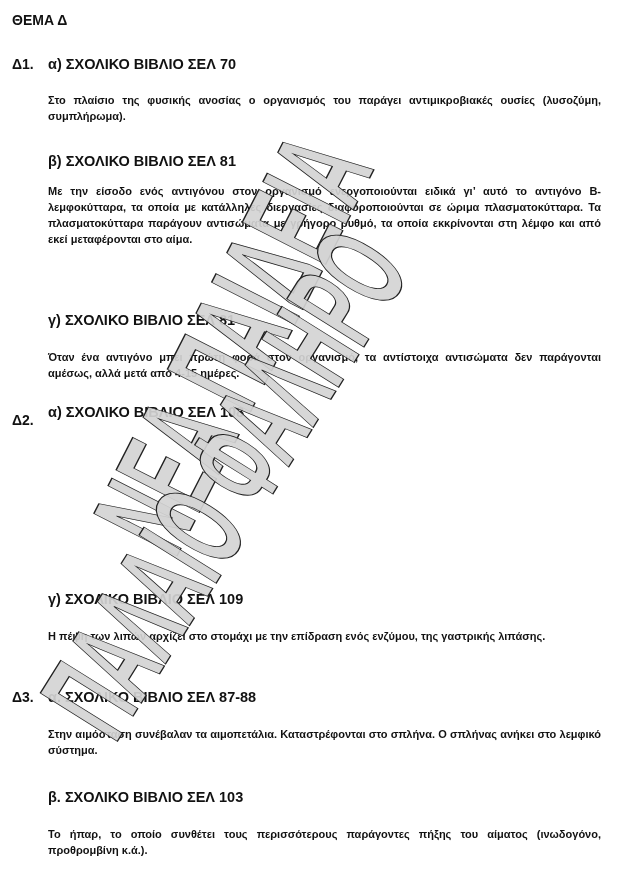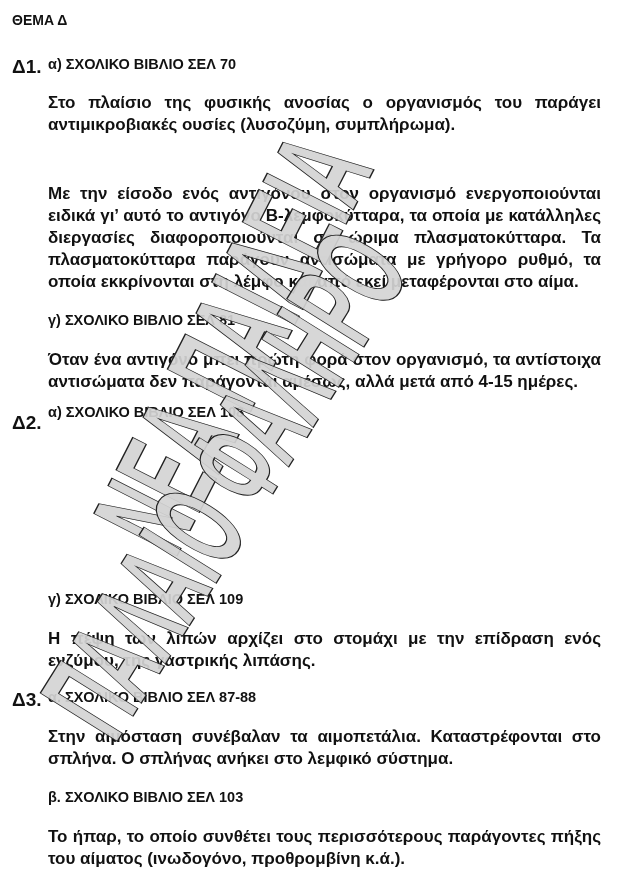--- a/index.html
+++ b/index.html
@@ -1,38 +1,39 @@
 <!DOCTYPE html>
 <html><head>
 <meta charset="utf-8">
 <style>
   html, body { margin: 0; padding: 0; background: #ffffff; }
   body { width: 624px; height: 878px; position: relative; overflow: hidden;
          font-family: "Liberation Sans", sans-serif; color: #111; }
   .page { position: absolute; left: 0; top: 0; width: 547px; height: 878px; text-decoration: underline; }
   .title { position: absolute; left: 12px; top: 12px; font-size: 14px; font-weight: bold; }
-  .qnum { position: absolute; left: 12px; font-size: 19px; font-weight: bold; }
+  .qnum { position: absolute; left: 12px; font-size: 14px; font-weight: bold; }
   .sub { position: absolute; left: 48px; font-size: 14.5px; font-weight: bold; white-space: nowrap; }
-  .para { position: absolute; left: 48px; width: 553px; font-size: 17px; font-weight: bold;
-          line-height: 22px; text-align: justify; text-align-last: left; }
+  .para { position: absolute; left: 48px; width: 553px; font-size: 11px; font-weight: bold;
+          line-height: 16px; text-align: justify; text-align-last: left; }
   .wm { position: absolute; left: 0; top: 0; width: 624px; height: 878px; pointer-events: none; }
   .wm text { font-family: "Liberation Sans", sans-serif; font-weight: bold; fill: #d4d4d4;
              stroke: #222; stroke-width: 1.2; fill-opacity: 0.92; }
 </style>
 </head>
 <body>
 
 <div class="page">
 
   <div class="title">ΘΕΜΑ Δ</div>
 
   <div class="qnum" style="top:56px">Δ1.</div>
   <div class="sub" style="top:56px">α) ΣΧΟΛΙΚΟ ΒΙΒΛΙΟ ΣΕΛ 70</div>
   <div class="para" style="top:92px">Στο πλαίσιο της φυσικής ανοσίας ο οργανισμός του παράγει αντιμικροβιακές ουσίες (λυσοζύμη, συμπλήρωμα).</div>
 
+  <div class="sub" style="top:153px">β) ΣΧΟΛΙΚΟ ΒΙΒΛΙΟ ΣΕΛ 81</div>
   <div class="para" style="top:183px">Με την είσοδο ενός αντιγόνου στον οργανισμό ενεργοποιούνται ειδικά γι’ αυτό το αντιγόνο Β-λεμφοκύτταρα, τα οποία με κατάλληλες διεργασίες διαφοροποιούνται σε ώριμα πλασματοκύτταρα. Τα πλασματοκύτταρα παράγουν αντισώματα με γρήγορο ρυθμό, τα οποία εκκρίνονται στη λέμφο και από εκεί μεταφέρονται στο αίμα.</div>
 
   <div class="sub" style="top:312px">γ) ΣΧΟΛΙΚΟ ΒΙΒΛΙΟ ΣΕΛ 81</div>
   <div class="para" style="top:349px">Όταν ένα αντιγόνο μπει πρώτη φορά στον οργανισμό, τα αντίστοιχα αντισώματα δεν παράγονται αμέσως, αλλά μετά από 4-15 ημέρες.</div>
 
   <div class="qnum" style="top:412px">Δ2.</div>
   <div class="sub" style="top:404px">α)  ΣΧΟΛΙΚΟ ΒΙΒΛΙΟ ΣΕΛ 108</div>
 
 
   <div class="sub" style="top:591px">γ)  ΣΧΟΛΙΚΟ ΒΙΒΛΙΟ ΣΕΛ 109</div>

